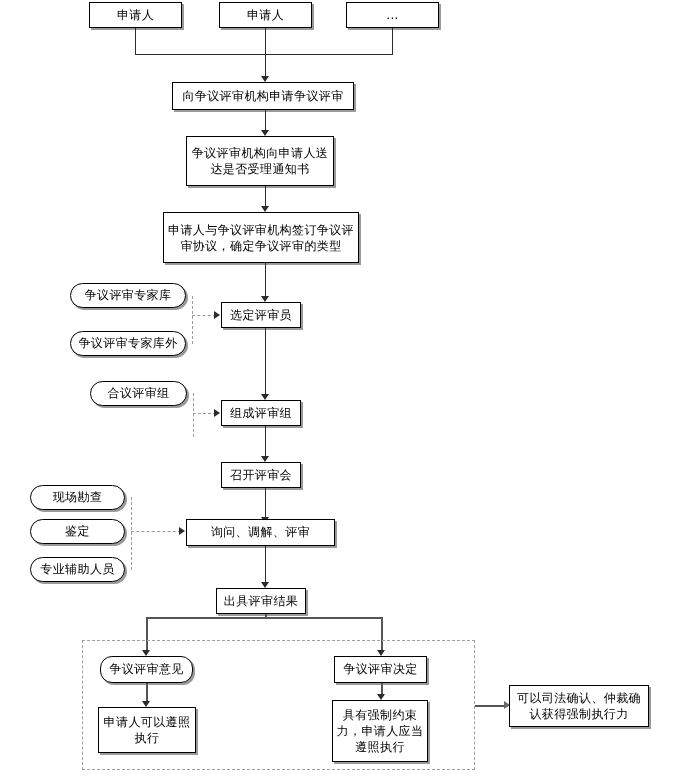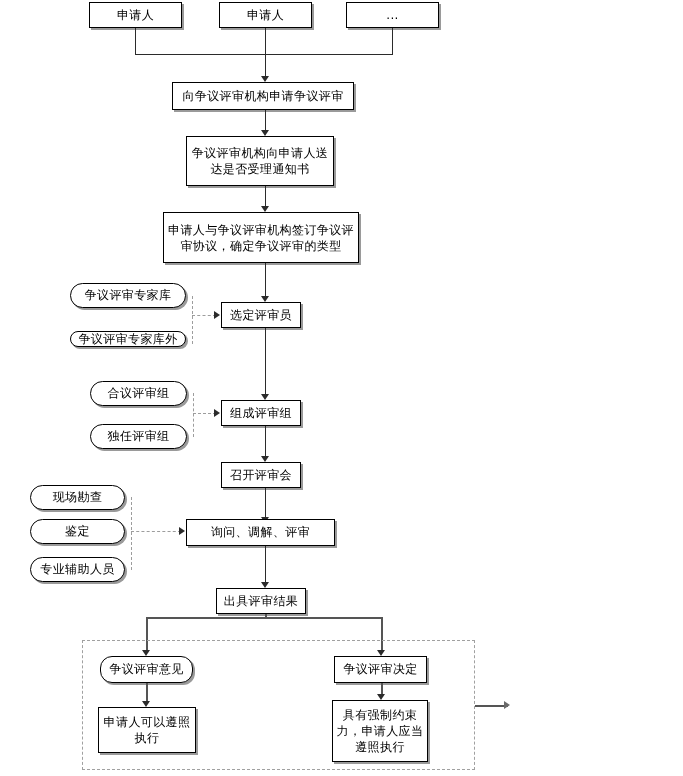--- a/index.html
+++ b/index.html
@@ -132,27 +132,26 @@
   <div class="arrow-down" style="left:261px;top:517px;"></div>
 
   <div class="node" style="left:186px;top:519px;width:149px;height:27px;font-family:Liberation Serif, serif;">询问、调解、评审</div>
 
   <div class="vline" style="left:265px;top:546px;height:36px;"></div>
   <div class="arrow-down" style="left:261px;top:582px;"></div>
 
   <div class="node" style="left:216px;top:588px;width:90px;height:26px;">出具评审结果</div>
 
   <div class="node oval" style="left:70px;top:283px;width:116px;height:25px;">争议评审专家库</div>
-  <div class="node oval" style="left:70px;top:331px;width:116px;height:16px;">争议评审专家库外</div>
+  <div class="node oval" style="left:70px;top:331px;width:116px;height:25px;">争议评审专家库外</div>
   <div class="dashv" style="left:192px;top:296px;height:48px;"></div>
   <div class="dashh" style="left:192px;top:315px;width:24px;"></div>
   <div class="arrow-right" style="left:214px;top:311px;"></div>
 
   <div class="node oval" style="left:90px;top:381px;width:97px;height:25px;">合议评审组</div>
-  <div class="node oval" style="left:90px;top:424px;width:97px;height:25px;">独任评审组</div>
   <div class="dashv" style="left:193px;top:393px;height:44px;"></div>
   <div class="dashh" style="left:193px;top:413px;width:23px;"></div>
   <div class="arrow-right" style="left:214px;top:409px;"></div>
 
   <div class="node oval" style="left:30px;top:485px;width:95px;height:25px;font-family:Liberation Serif, serif;">现场勘查</div>
   <div class="node oval" style="left:30px;top:519px;width:95px;height:25px;">鉴定</div>
   <div class="node oval" style="left:30px;top:557px;width:95px;height:25px;">专业辅助人员</div>
   <div class="dashv" style="left:131px;top:497px;height:73px;"></div>
   <div class="dashh" style="left:131px;top:531px;width:50px;"></div>
   <div class="arrow-right" style="left:179px;top:527px;"></div>
@@ -171,14 +170,15 @@
   <div class="arrow-down" style="left:142px;top:701px;"></div>
   <div class="node wrap" style="left:98px;top:707px;width:98px;height:46px;">申请人可以遵照执行</div>
 
   <div class="node" style="left:334px;top:656px;width:93px;height:27px;">争议评审决定</div>
   <div class="vline thick" style="left:381px;top:683px;height:11px;"></div>
   <div class="arrow-down" style="left:377px;top:694px;"></div>
   <div class="node wrap" style="left:332px;top:700px;width:96px;height:62px;">具有强制约束力，申请人应当遵照执行</div>
 
   <div class="hline thick" style="left:475px;top:705px;width:33px;"></div>
   <div class="arrow-right grey" style="left:504px;top:701px;"></div>
+  <div class="node wrap" style="left:509px;top:685px;width:140px;height:42px;">可以司法确认、仲裁确认获得强制执行力</div>
 
 </div>
 
 </body></html>

